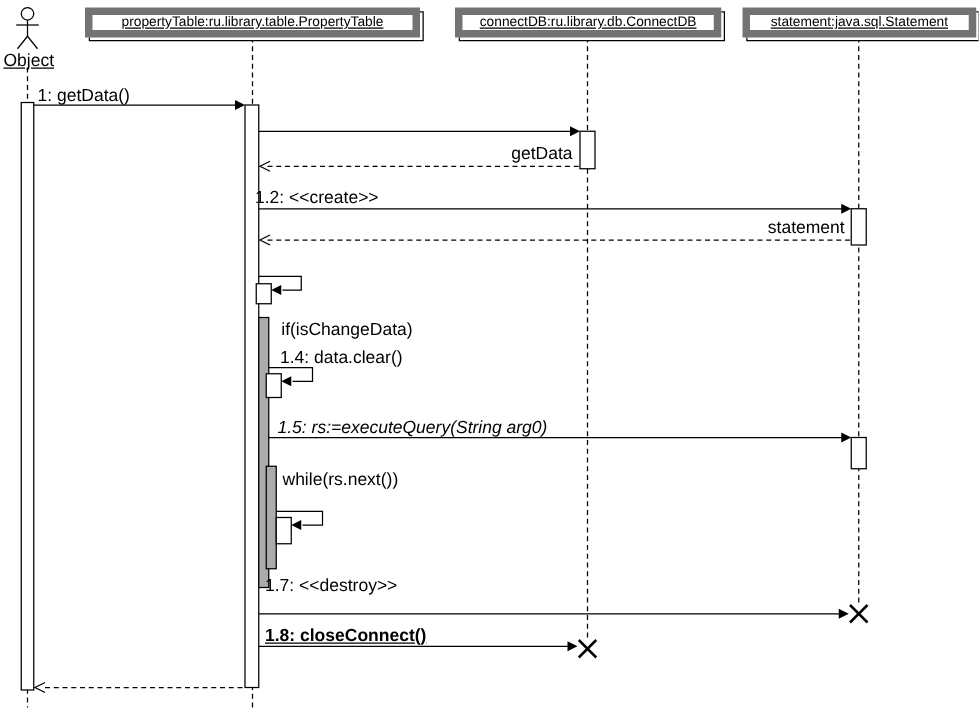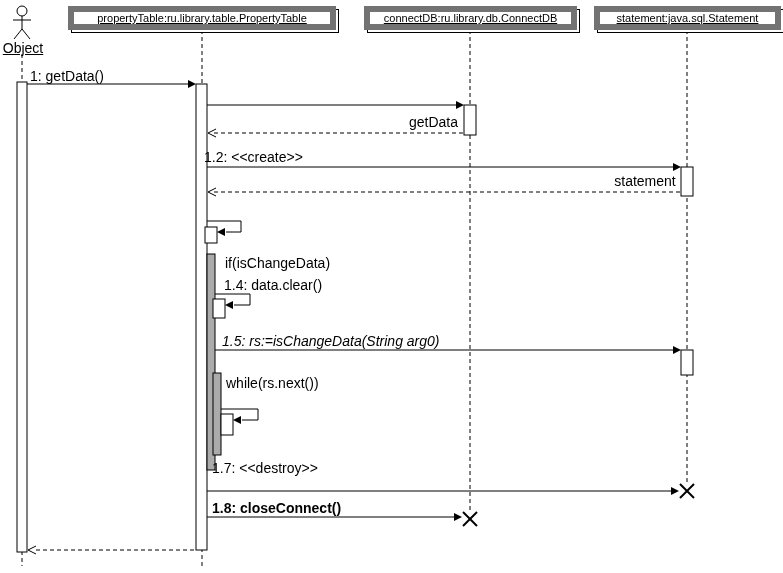--- a/index.html
+++ b/index.html
@@ -155,18 +155,18 @@
   <div class="head-box" style="left:594px; top:6px; width:187px;">
     <span>statement:java.sql.Statement</span>
   </div>
 
   <div class="msg-label" style="left:30px; top:68px;">1: getData()</div>
   <div class="msg-label right" style="left:402px; top:114px; width:56px;">getData</div>
   <div class="msg-label" style="left:204px; top:149px;">1.2: &lt;&lt;create&gt;&gt;</div>
   <div class="msg-label right" style="left:614px; top:173px; width:62px;text-align:center;">statement</div>
   <div class="msg-label" style="left:225px; top:255px;">if(isChangeData)</div>
   <div class="msg-label" style="left:224px; top:277px;">1.4: data.clear()</div>
-  <div class="msg-label italic" style="left:222px; top:333px;">1.5: rs:=isChangeData(String arg0)</div>
+  <div class="msg-label italic" style="left:222px; top:333px;">1.5: rs:=executeQuery(String arg0)</div>
   <div class="msg-label" style="left:226px; top:375px;">while(rs.next())</div>
   <div class="msg-label" style="left:212px; top:460px;text-align:right;">1.7: &lt;&lt;destroy&gt;&gt;</div>
-  <div class="msg-label bold" style="left:212px; top:500px;">1.8: closeConnect()</div>
+  <div class="msg-label bold" style="left:212px; top:500px;text-decoration:underline;">1.8: closeConnect()</div>
 
 </div>
 
 </body></html>

